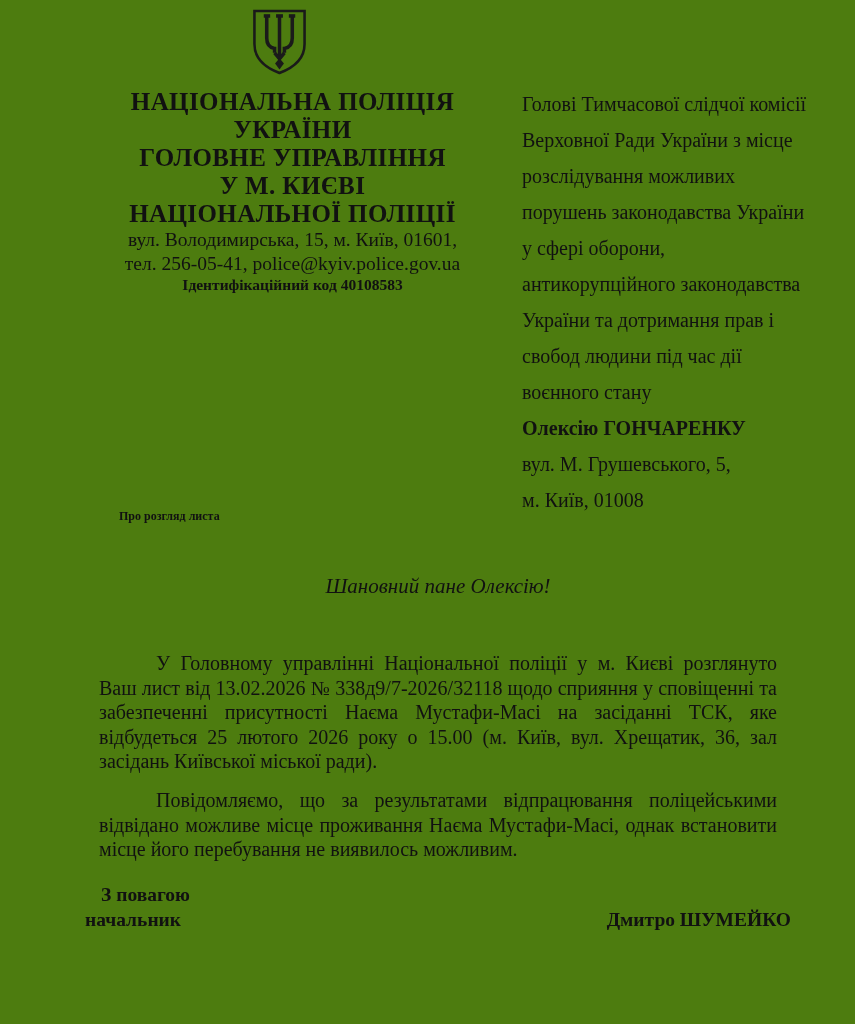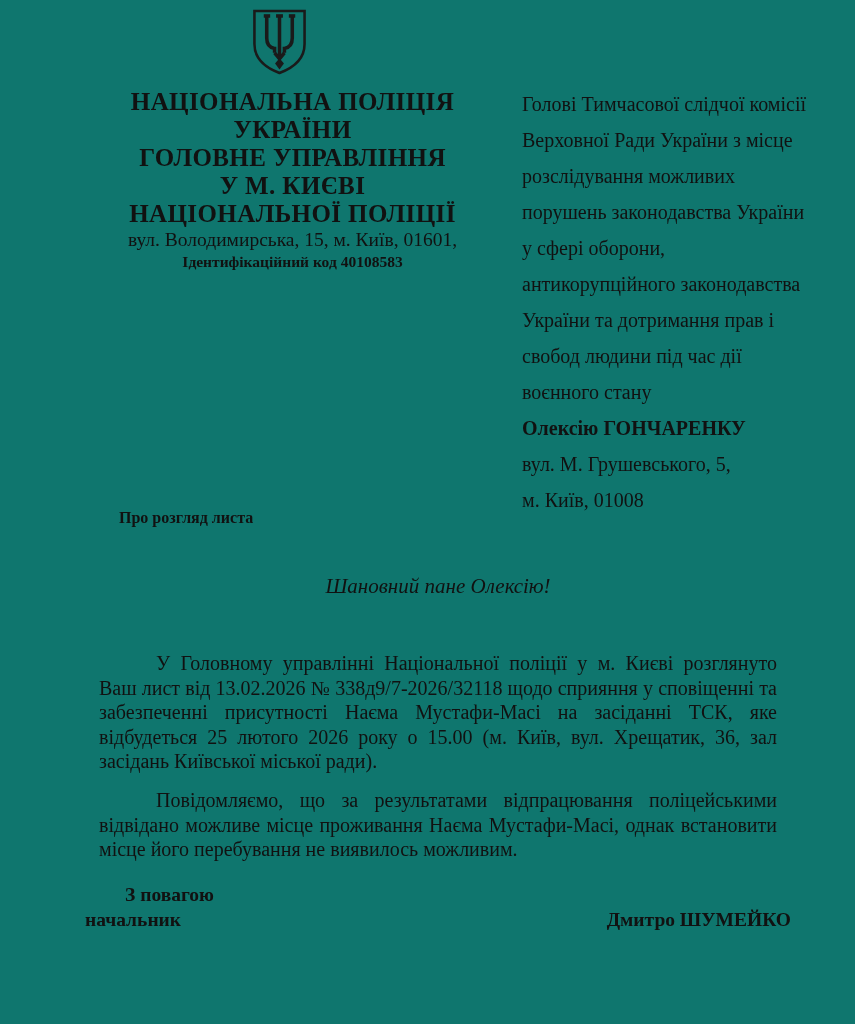--- a/index.html
+++ b/index.html
@@ -1,20 +1,20 @@
 <!DOCTYPE html>
 <html lang="uk"><head>
 <meta charset="utf-8">
 <style>
   html, body { margin: 0; padding: 0; background: #ffffff; }
   .page {
     position: relative;
     width: 855px;
     height: 1024px;
-    background: #0f766e;
+    background: #4d7c0f;
     color: #111111;
     font-family: "Liberation Serif", "DejaVu Serif", serif;
     overflow: hidden;
   }
   .emblem {
     position: absolute;
     left: 251px;
     top: 8px;
     width: 57px;
     height: 68px;
@@ -58,21 +58,21 @@
     display: block;
     line-height: 36px;
     white-space: nowrap;
   }
   .addressee-name { font-weight: bold; }
   .subject-line {
     position: absolute;
     left: 119px;
     top: 509px;
     font-weight: bold;
-    font-size: 16px;
+    font-size: 12px;
     white-space: nowrap;
   }
   .salutation {
     position: absolute;
     left: 85px;
     top: 574px;
     width: 706px;
     text-align: center;
     font-weight: normal;
     font-style: italic;
@@ -93,21 +93,21 @@
   }
   .signature-block {
     position: absolute;
     left: 85px;
     top: 882px;
     width: 706px;
     font-weight: bold;
     font-size: 19.5px;
     line-height: 25px;
   }
-  .signature-closing { margin-left: 40px; }
+  .signature-closing { margin-left: 16px; }
   .signature-row {
     display: flex;
     justify-content: space-between;
     align-items: baseline;
   }
   .emblem svg { display: block; }
 </style>
 </head>
 <body>
 
@@ -129,20 +129,21 @@
     </svg>
   </div>
 
   <div class="org-block">
     <span class="org-title-line">НАЦІОНАЛЬНА ПОЛІЦІЯ</span>
     <span class="org-title-line">УКРАЇНИ</span>
     <span class="org-title-line">ГОЛОВНЕ УПРАВЛІННЯ</span>
     <span class="org-title-line">У М. КИЄВІ</span>
     <span class="org-title-line">НАЦІОНАЛЬНОЇ ПОЛІЦІЇ</span>
     <span class="org-address-line">вул. Володимирська, 15, м. Київ, 01601,</span>
+    <span class="org-address-line">тел. 256-05-41, police@kyiv.police.gov.ua</span>
     <span class="org-id-code">Ідентифікаційний код 40108583</span>
   </div>
 
   <div class="addressee-block">
     <span class="addressee-line">Голові Тимчасової слідчої комісії</span>
     <span class="addressee-line">Верховної Ради України з місце</span>
     <span class="addressee-line">розслідування можливих</span>
     <span class="addressee-line">порушень законодавства України</span>
     <span class="addressee-line">у сфері оборони,</span>
     <span class="addressee-line">антикорупційного законодавства</span>

